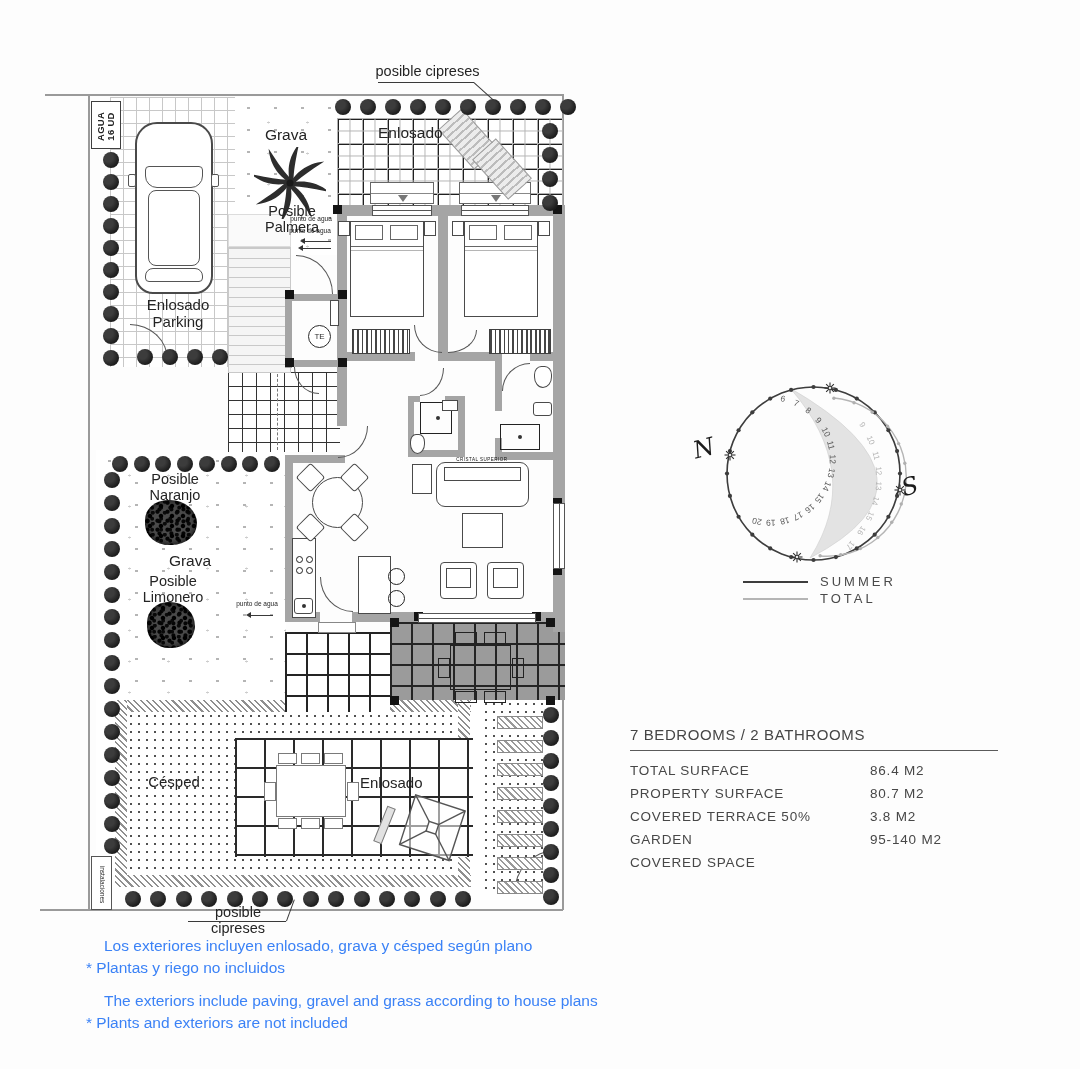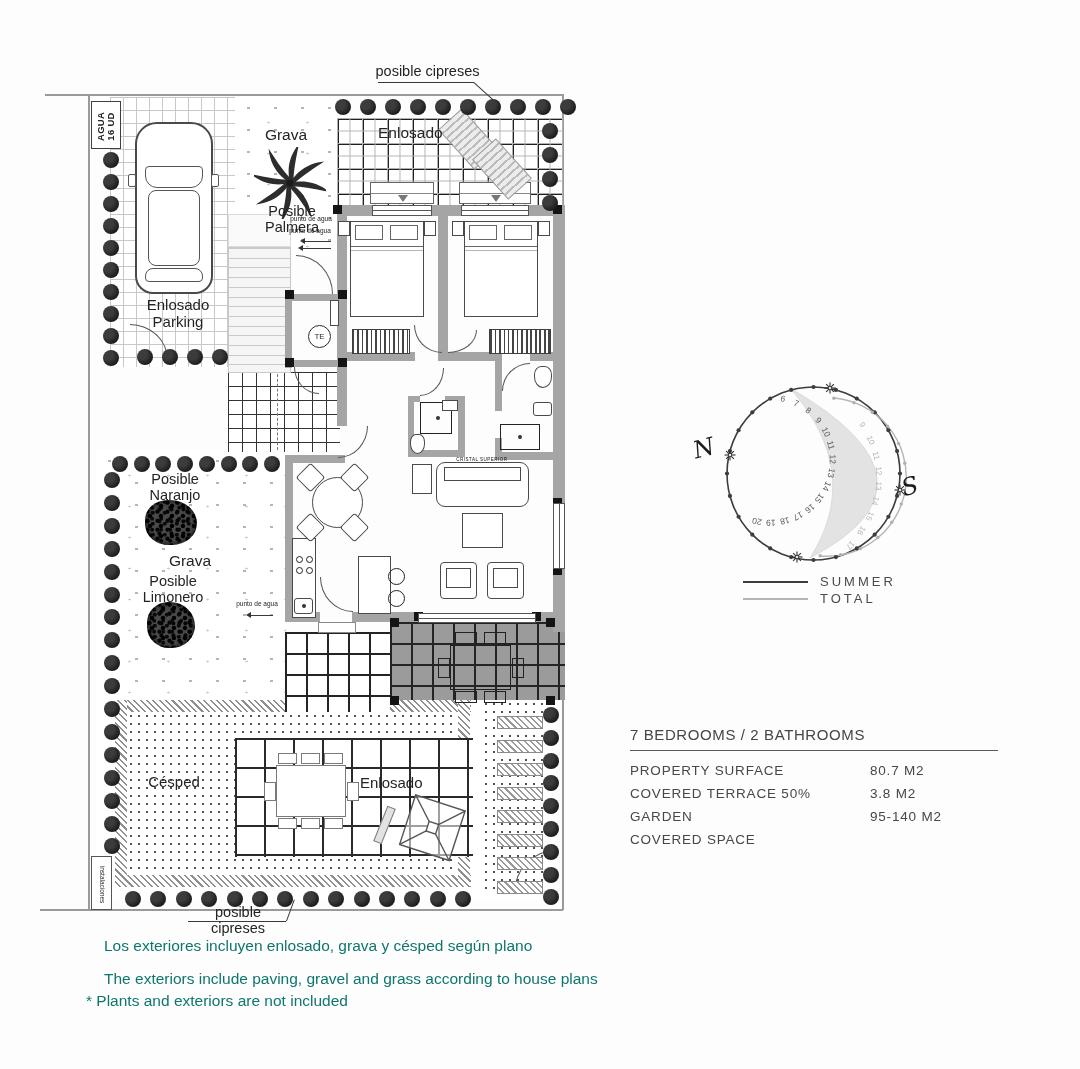--- a/index.html
+++ b/index.html
@@ -31,21 +31,21 @@
 .q{position:absolute;border-style:solid;border-color:#555;background:transparent}
 .tri{position:absolute;width:0;height:0;border-left:5px solid transparent;border-right:5px solid transparent;border-top:7px solid #777}
 .ah{position:absolute;width:0;height:0;border-top:3px solid transparent;border-bottom:3px solid transparent;border-right:5px solid #333}
 .leg{display:flex;align-items:center;height:15px;margin-bottom:2px}
 .legline{width:65px;height:2px}
 .legtxt{margin-left:12px;font-size:13px;letter-spacing:3px;color:#4a4a4a}
 #specs{position:absolute;left:630px;top:726px;width:368px}
 .spec-hr{border-top:1.5px solid #5a5a5a;margin-top:7px}
 .spec-row{position:relative;height:23px;font-size:13.5px;letter-spacing:.8px;color:#474747}
 .spec-val{position:absolute;left:240px;top:0}
-.note{font-size:15.5px;color:#0f766e;line-height:22px}
+.note{font-size:15.5px;color:#3b82f6;line-height:22px}
 </style>
 </head>
 <body>
 
 <div id="canvas">
 
   <div class="ln" style="left:45px;top:94px;width:518px;height:1.5px"></div>
   <div class="ln" style="left:40px;top:909px;width:523px;height:1.5px"></div>
   <div class="ln" style="left:88px;top:94px;width:1.5px;height:816px"></div>
   <div class="ln" style="left:562px;top:94px;width:1.5px;height:816px"></div>
@@ -479,25 +479,27 @@
     <div class="leg">
       <div class="legline" id="legline-winter" style="background: rgb(181, 181, 181);"></div>
       <div class="legtxt">TOTAL</div>
     </div>
   </div>
 
   <div id="specs">
     <div style="font-size:15px;letter-spacing:.6px;color:#454545">7 BEDROOMS / 2 BATHROOMS</div>
     <div class="spec-hr"></div>
     <div id="spec-rows" style="margin-top:12px">
+        <div class="spec-row" style="position:relative"><span>TOTAL SURFACE</span><span class="spec-val">86.4 M2</span></div>
         <div class="spec-row" style="position:relative"><span>PROPERTY SURFACE</span><span class="spec-val">80.7 M2</span></div>
         <div class="spec-row" style="position:relative"><span>COVERED TERRACE 50%</span><span class="spec-val">3.8 M2</span></div>
         <div class="spec-row" style="position:relative"><span>GARDEN</span><span class="spec-val">95-140 M2</span></div>
         <div class="spec-row" style="position:relative"><span>COVERED SPACE</span><span class="spec-val"></span></div>
       </div>
   </div>
 
   <div class="a" style="left:86px;top:935px;width:580px">
     <div class="note" style="padding-left:18px">Los exteriores incluyen enlosado, grava y césped según plano</div>
+    <div class="note">* Plantas y riego no incluidos</div>
     <div class="note" style="padding-left:18px;margin-top:11px">The exteriors include paving, gravel and grass according to house plans</div>
     <div class="note">* Plants and exteriors are not included</div>
   </div>
 </div>
 
 </body></html>

